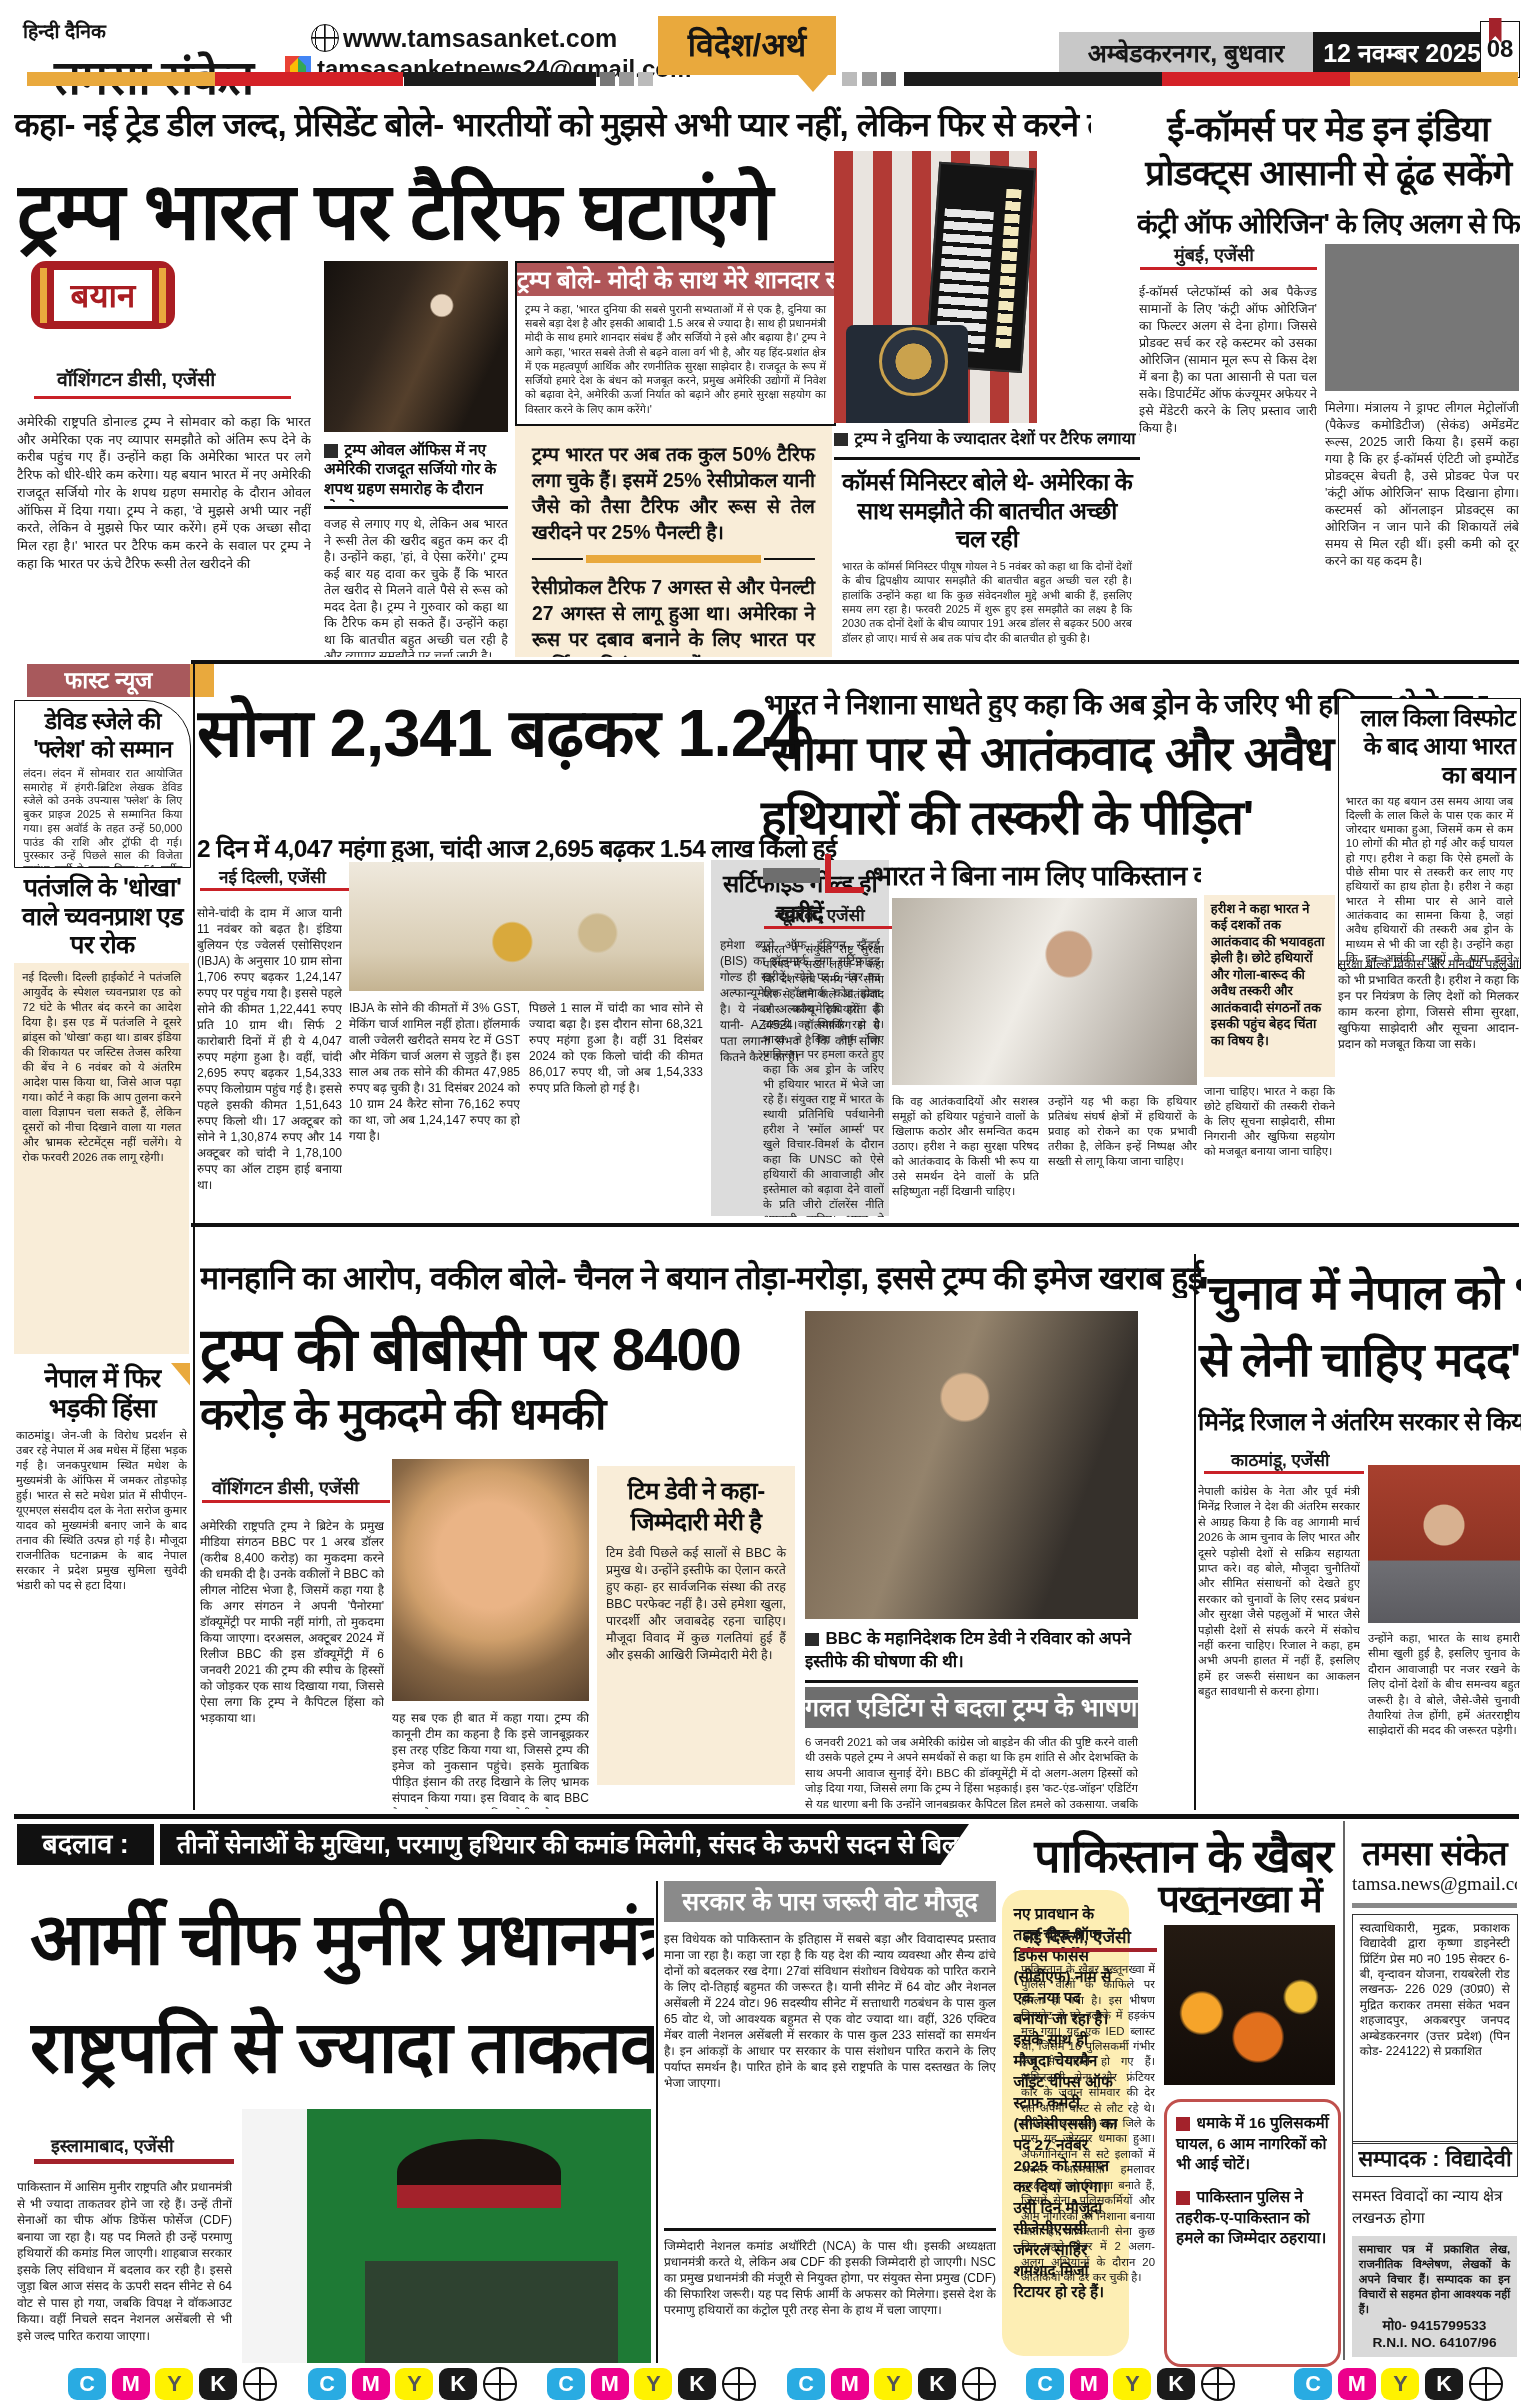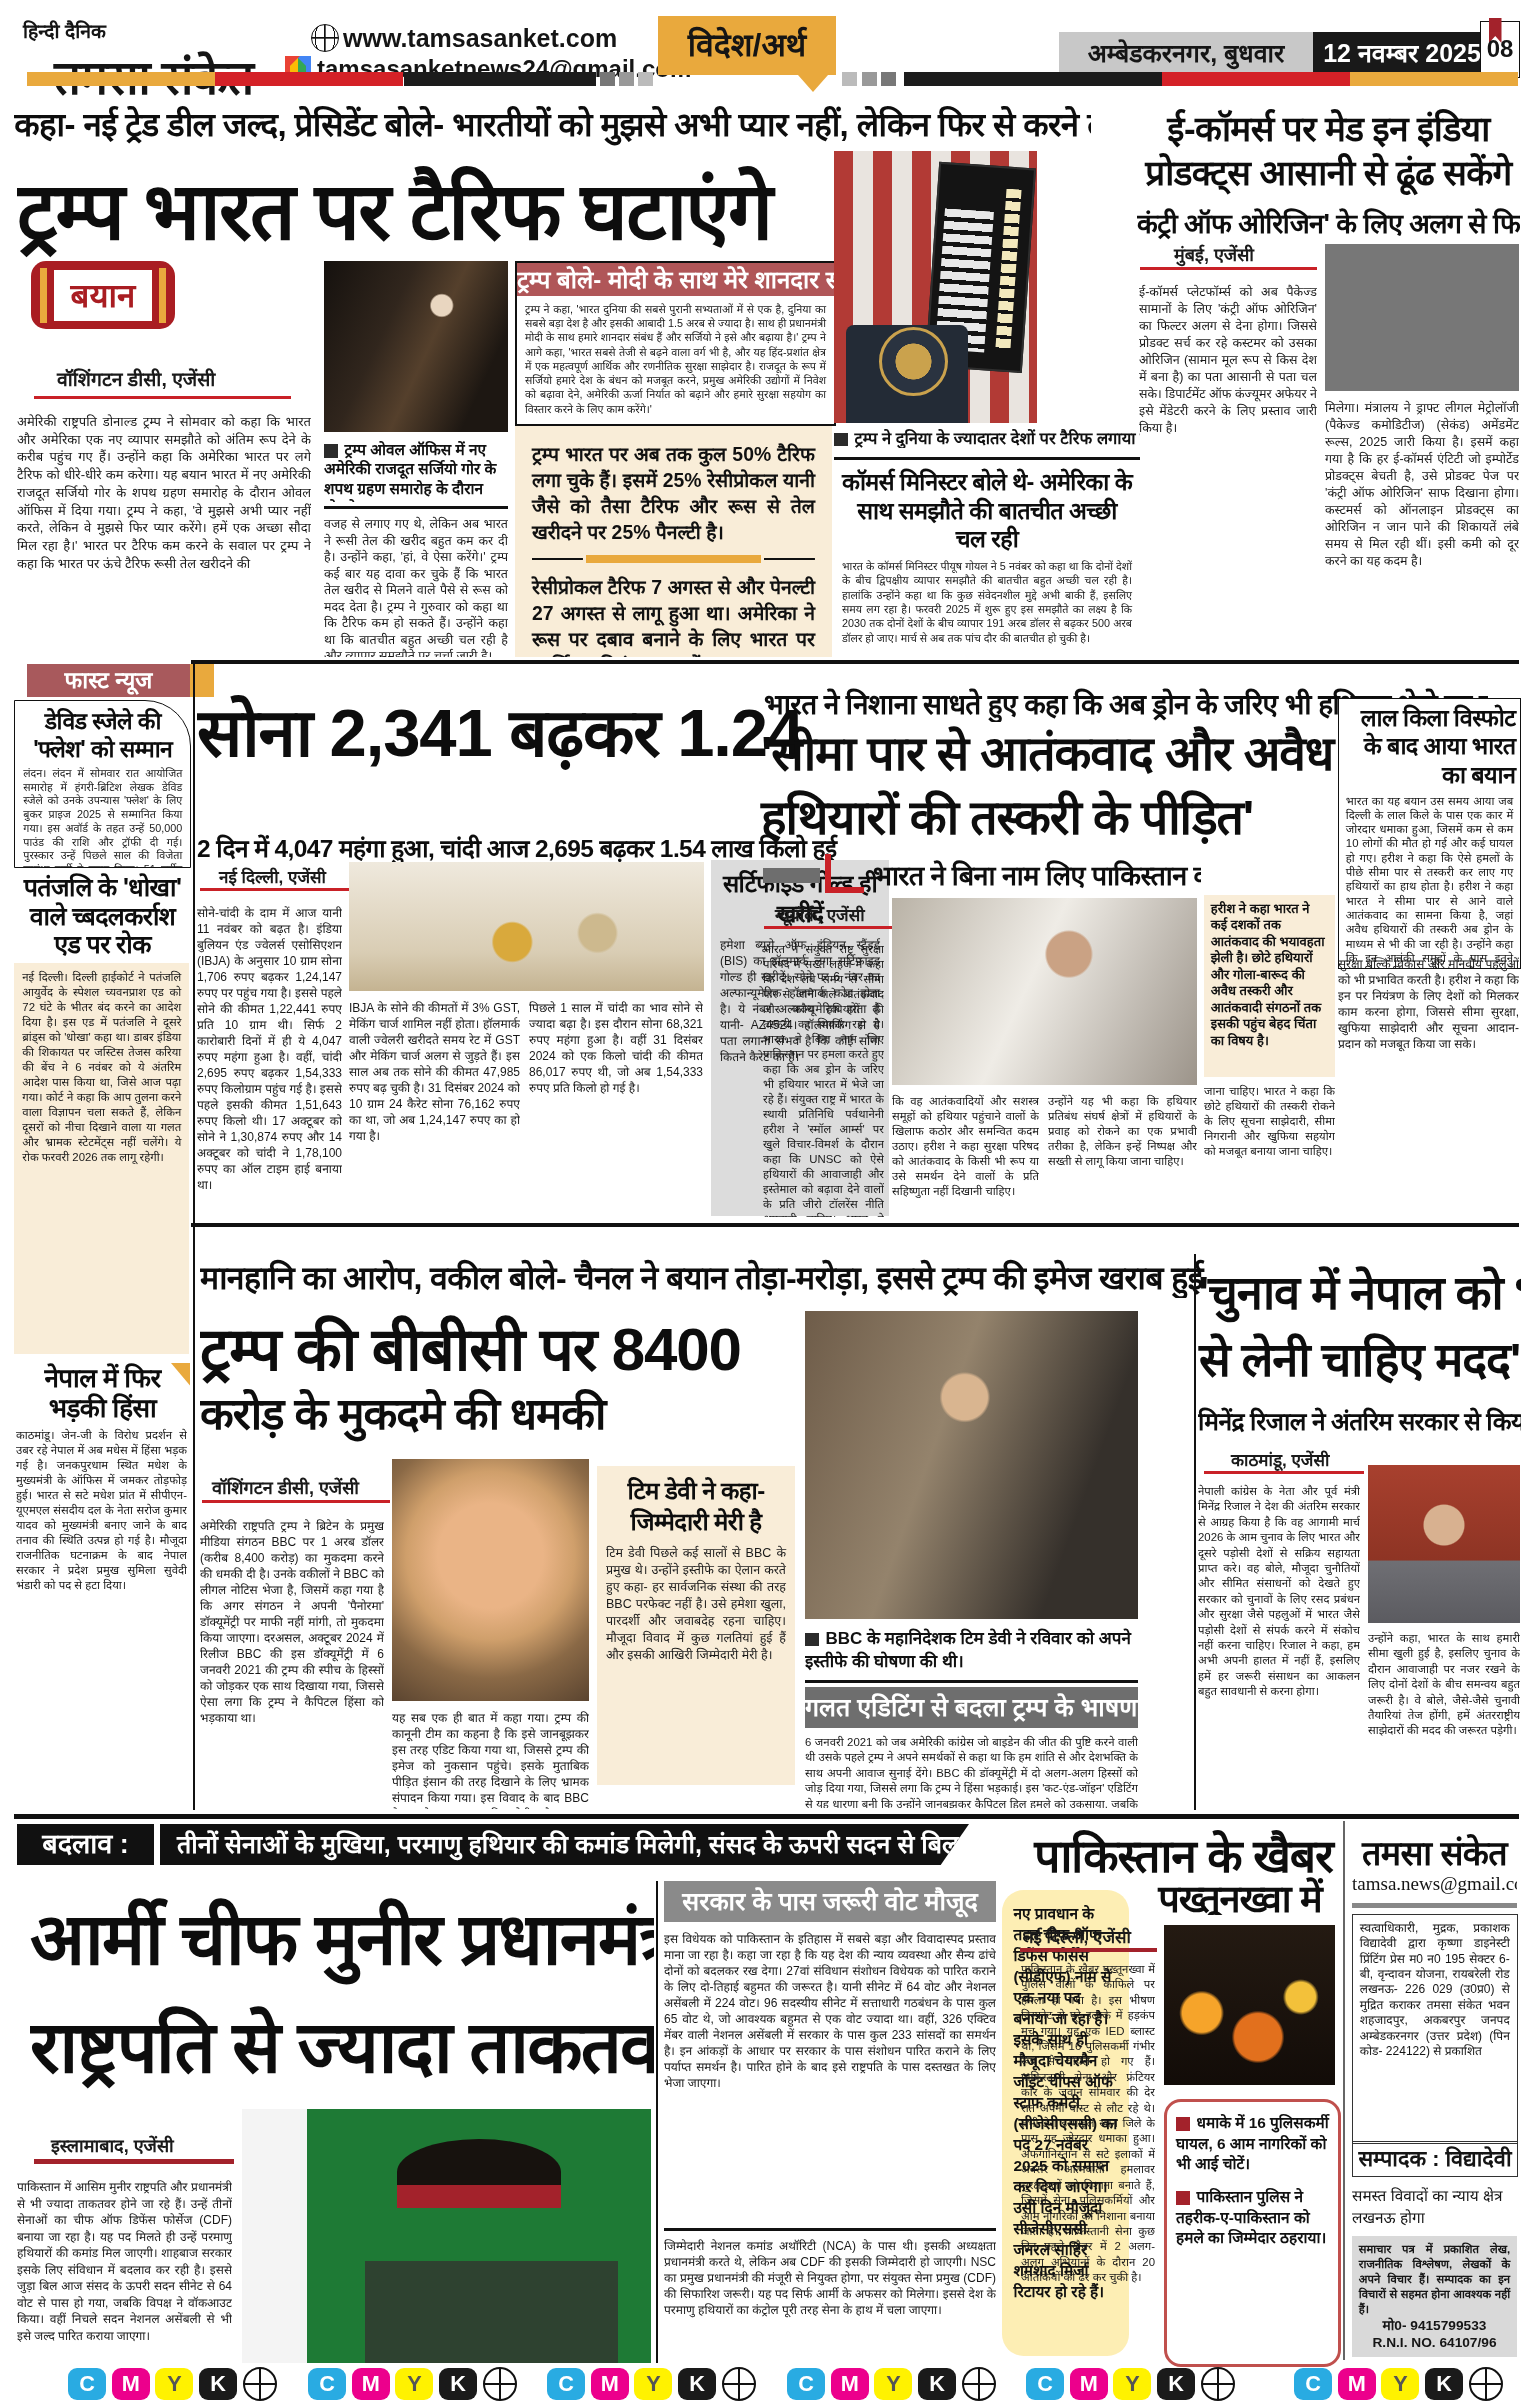--- a/index.html
+++ b/index.html
@@ -138,21 +138,21 @@
   <div class="abs blkrule" style="left:191px;top:660px;width:1328px;height:4px;"></div>
 
   <div class="abs" style="left:188px;top:664px;width:26px;height:33px;background:#e9a93d;"></div>
   <div class="abs c b" style="left:27px;top:664px;width:163px;height:33px;background:#a8595c;color:#fff;font-size:23px;line-height:33px;">फास्ट न्यूज</div>
 
   <div class="abs oh" style="left:14.3px;top:700px;width:175px;height:166px;border:1.7px solid #111;border-radius:0 46px 0 0;background:#fff;">
     <div class="hl c" style="font-size:23px;line-height:28.5px;padding:5.7px 8px 1.1px 8px;">डेविड स्जेले की 'फ्लेश' को सम्मान</div>
     <div class="body-txt" style="padding:2.3px 8px;font-size:10.8px;line-height:13.7px;height:100px;">लंदन। लंदन में सोमवार रात आयोजित समारोह में हंगरी-ब्रिटिश लेखक डेविड स्जेले को उनके उपन्यास 'फ्लेश' के लिए बुकर प्राइज 2025 से सम्मानित किया गया। इस अवॉर्ड के तहत उन्हें 50,000 पाउंड की राशि और ट्रॉफी दी गई। पुरस्कार उन्हें पिछले साल की विजेता सामंथा हार्वी ने प्रदान किया। 51 वर्षीय स्जेले के उपन्यास 'फ्लेश' में एक ऐसे व्यक्ति की कहानी है जो भावनात्मक रूप से टूट चुका है।</div>
   </div>
 
-  <div class="abs hl c oh" style="left:16px;top:873px;width:173px;height:87px;font-size:25px;line-height:28.5px;">पतंजलि के 'धोखा' वाले च्बदलकर्राश एड पर रोक</div>
+  <div class="abs hl c oh" style="left:16px;top:873px;width:173px;height:87px;font-size:25px;line-height:28.5px;">पतंजलि के 'धोखा' वाले च्यवनप्राश एड पर रोक</div>
   <div class="abs cream body-txt" style="left:14.3px;top:963px;width:159px;height:377px;padding:6.8px 8px;font-size:11.4px;line-height:15px;">नई दिल्ली। दिल्ली हाईकोर्ट ने पतंजलि आयुर्वेद के स्पेशल च्यवनप्राश एड को 72 घंटे के भीतर बंद करने का आदेश दिया है। इस एड में पतंजलि ने दूसरे ब्रांड्स को 'धोखा' कहा था। डाबर इंडिया की शिकायत पर जस्टिस तेजस करिया की बेंच ने 6 नवंबर को ये अंतरिम आदेश पास किया था, जिसे आज पढ़ा गया। कोर्ट ने कहा कि आप तुलना करने वाला विज्ञापन चला सकते हैं, लेकिन दूसरों को नीचा दिखाने वाला या गलत और भ्रामक स्टेटमेंट्स नहीं चलेंगे। ये रोक फरवरी 2026 तक लागू रहेगी।</div>
 
   <div class="abs hl c oh" style="left:16px;top:1363px;width:173px;height:59px;font-size:26px;line-height:30px;">नेपाल में फिर भड़की हिंसा</div>
   <div class="abs" style="left:171px;top:1363px;width:19.4px;height:23px;background:#e9a93d;clip-path:polygon(0 0,100% 0,100% 100%);"></div>
   <div class="abs body-txt" style="left:16px;top:1428px;width:171px;height:376px;font-size:11.4px;line-height:15px;">काठमांडू। जेन-जी के विरोध प्रदर्शन से उबर रहे नेपाल में अब मधेस में हिंसा भड़क गई है। जनकपुरधाम स्थित मधेश के मुख्यमंत्री के ऑफिस में जमकर तोड़फोड़ हुई। भारत से सटे मधेश प्रांत में सीपीएन-यूएमएल संसदीय दल के नेता सरोज कुमार यादव को मुख्यमंत्री बनाए जाने के बाद तनाव की स्थिति उत्पन्न हो गई है। मौजूदा राजनीतिक घटनाक्रम के बाद नेपाल सरकार ने प्रदेश प्रमुख सुमिला सुवेदी भंडारी को पद से हटा दिया।</div>
 
   <div class="abs vline" style="left:193px;top:663px;width:1.7px;height:1147px;"></div>
 
   <div class="abs hl n oh" style="left:197px;top:684px;width:693px;font-size:67px;letter-spacing:-1.1px;">सोना 2,341 बढ़कर 1.24</div>
   <div class="abs hl n oh" style="left:197px;top:831px;width:691px;font-size:24.5px;">2 दिन में 4,047 महंगा हुआ, चांदी आज 2,695 बढ़कर 1.54 लाख किलो हुई</div>

